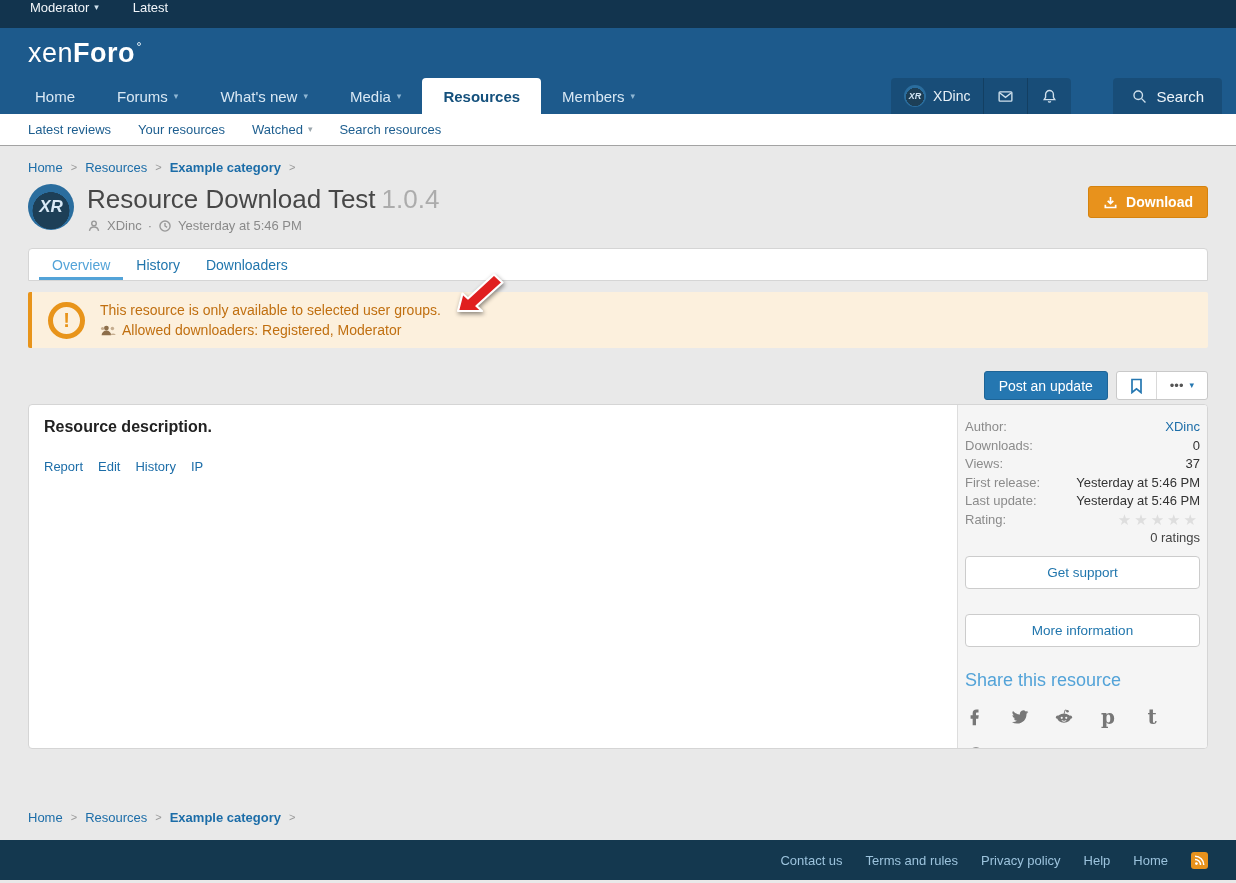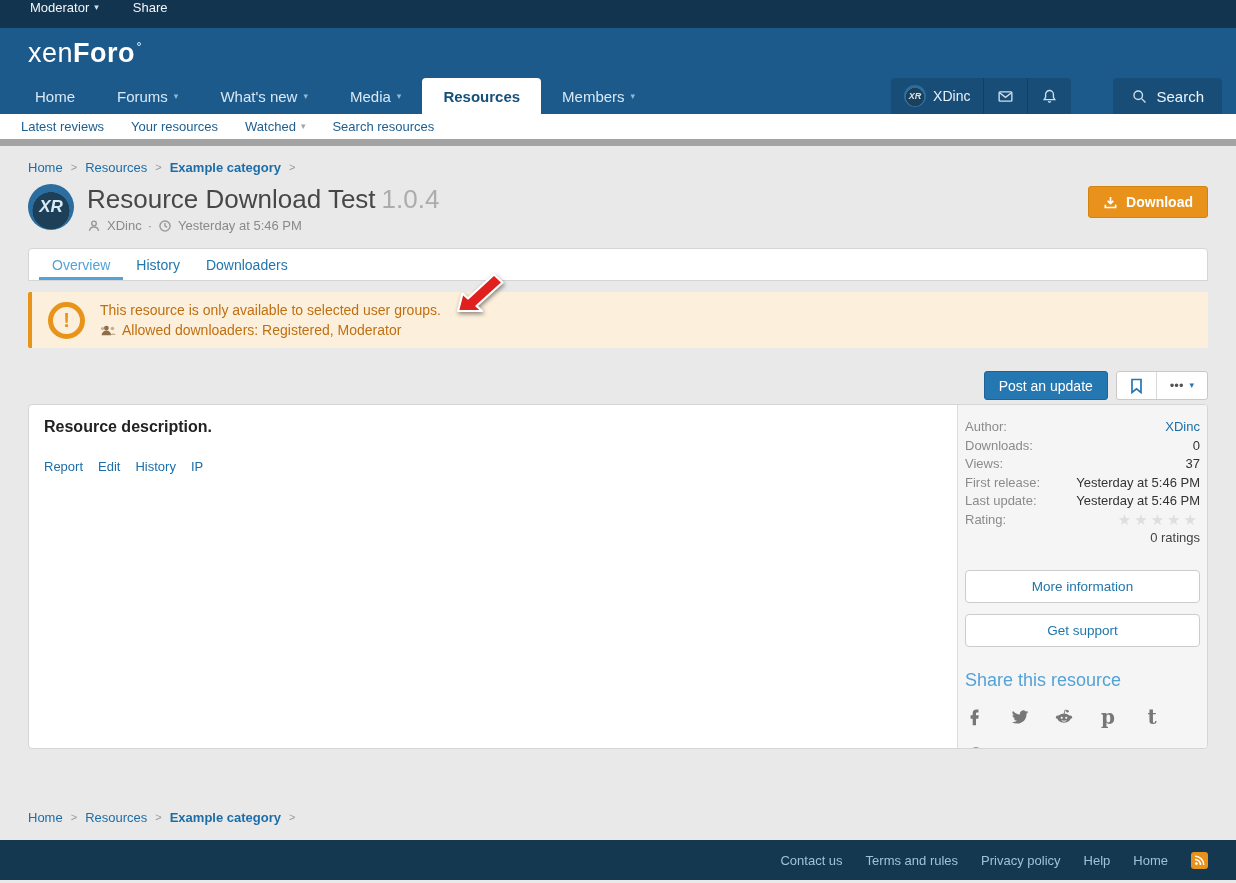--- a/index.html
+++ b/index.html
@@ -23,21 +23,21 @@
   .navtab.active { background:#fff; color:#14507c; font-weight:bold; border-radius:4px 4px 0 0; }
   .hdr-right { margin-left:auto; display:flex; align-items:stretch; gap:10px; }
   .acct-group { display:flex; align-items:stretch; background:rgba(0,0,0,.14); border-radius:4px 4px 0 0; }
   .acct-seg { display:flex; align-items:center; padding:0 13px; color:#e8f1f8; font-size:14px; gap:7px; cursor:pointer; }
   .acct-seg + .acct-seg { border-left:1px solid rgba(0,0,0,.18); }
   .mini-avatar { width:22px; height:22px; border-radius:50%; background:radial-gradient(circle at 50% 55%, #1d3f57 55%, #2a6d9e 56%); color:#cfe3f2; font-size:9px; font-weight:bold; font-style:italic; display:flex; align-items:center; justify-content:center; }
   .search-btn { display:flex; align-items:center; gap:8px; background:rgba(0,0,0,.14); border-radius:4px 4px 0 0; padding:0 18px; color:#eef5fa; font-size:15px; cursor:pointer;margin-left:32px; }
   .icon-sm { width:17px; height:17px; stroke:#cfe0ec; fill:none; stroke-width:1.6; }
 
   
-  .subnav { background:#fff; height:32px; border-bottom:7px solid #a3a3a3; display:flex; align-items:center; gap:27px; padding:0 21px; }
+  .subnav { background:#fff; height:32px; border-bottom:1px solid #a3a3a3; display:flex; align-items:center; gap:27px; padding:0 28px; }
   .subnav a { color:#1d5e8f; font-size:13px; text-decoration:none; display:flex; align-items:center; gap:5px; cursor:pointer; }
   .subnav .caret { color:#9aa6ad; }
 
   
   .page { padding:0 28px; }
   .crumbs { margin-top:12px; height:18px; font-size:13px; display:flex; align-items:center; gap:8px; }
   .crumbs a { color:#1c6da8; text-decoration:none; cursor:pointer; }
   .crumbs .sep { color:#999; font-size:11px; }
   .crumbs .bold { font-weight:bold; }
 
@@ -99,21 +99,21 @@
   .rss { width:17px; height:17px; background:#e8921c; border-radius:3px; display:flex; align-items:center; justify-content:center; cursor:pointer; }
 </style>
 </head>
 <body>
 
 <div class="adminbar">
   <a>
       <span>Moderator</span>
       <span class="caret">▾</span>
     </a>
-  <a>Share</a>
+  <a>Latest</a>
 </div>
 
 <div class="header">
   <div class="logo-row">
     <div class="logo"><span>xen</span><b>Foro</b><span class="tm"></span></div>
   </div>
   <div class="navrow">
     <div class="navtab">
         <span>Home</span>
       </div>
@@ -284,22 +284,22 @@
         </div>
       <div class="stat">
           <span class="lb">Last update:</span>
           <span class="vl">Yesterday at 5:46 PM</span>
         </div>
       <div class="stat">
           <span class="lb">Rating:</span>
           <span class="stars">★★★★★</span>
         </div>
       <div class="ratings">0 ratings</div>
+      <button class="side-btn">Get support</button>
       <button class="side-btn first">More information</button>
-      <button class="side-btn">Get support</button>
       <div class="share-title">Share this resource</div>
       <div class="share-icons">
         <div class="share-ic">
             <svg viewBox="0 0 24 24" fill="#777">
               <path d="M15 3h-2.5A4.5 4.5 0 0 0 8 7.5V10H5.5v4H8v8h4v-8h2.7l.6-4H12V7.8c0-.7.5-1.2 1.2-1.2H15z"></path>
             </svg>
           </div>
         <div class="share-ic">
             <svg viewBox="0 0 24 24" fill="#777">
               <path d="M22 5.9c-.7.3-1.5.6-2.3.7a4 4 0 0 0 1.8-2.2 8 8 0 0 1-2.6 1 4 4 0 0 0-6.9 3.6A11.5 11.5 0 0 1 3.6 4.7a4 4 0 0 0 1.2 5.4c-.6 0-1.2-.2-1.8-.5a4 4 0 0 0 3.3 4 4 4 0 0 1-1.8.1 4 4 0 0 0 3.8 2.8A8.1 8.1 0 0 1 2.3 18 11.4 11.4 0 0 0 8.5 19.8c7.5 0 11.6-6.2 11.3-11.8A8 8 0 0 0 22 5.9z"></path>

